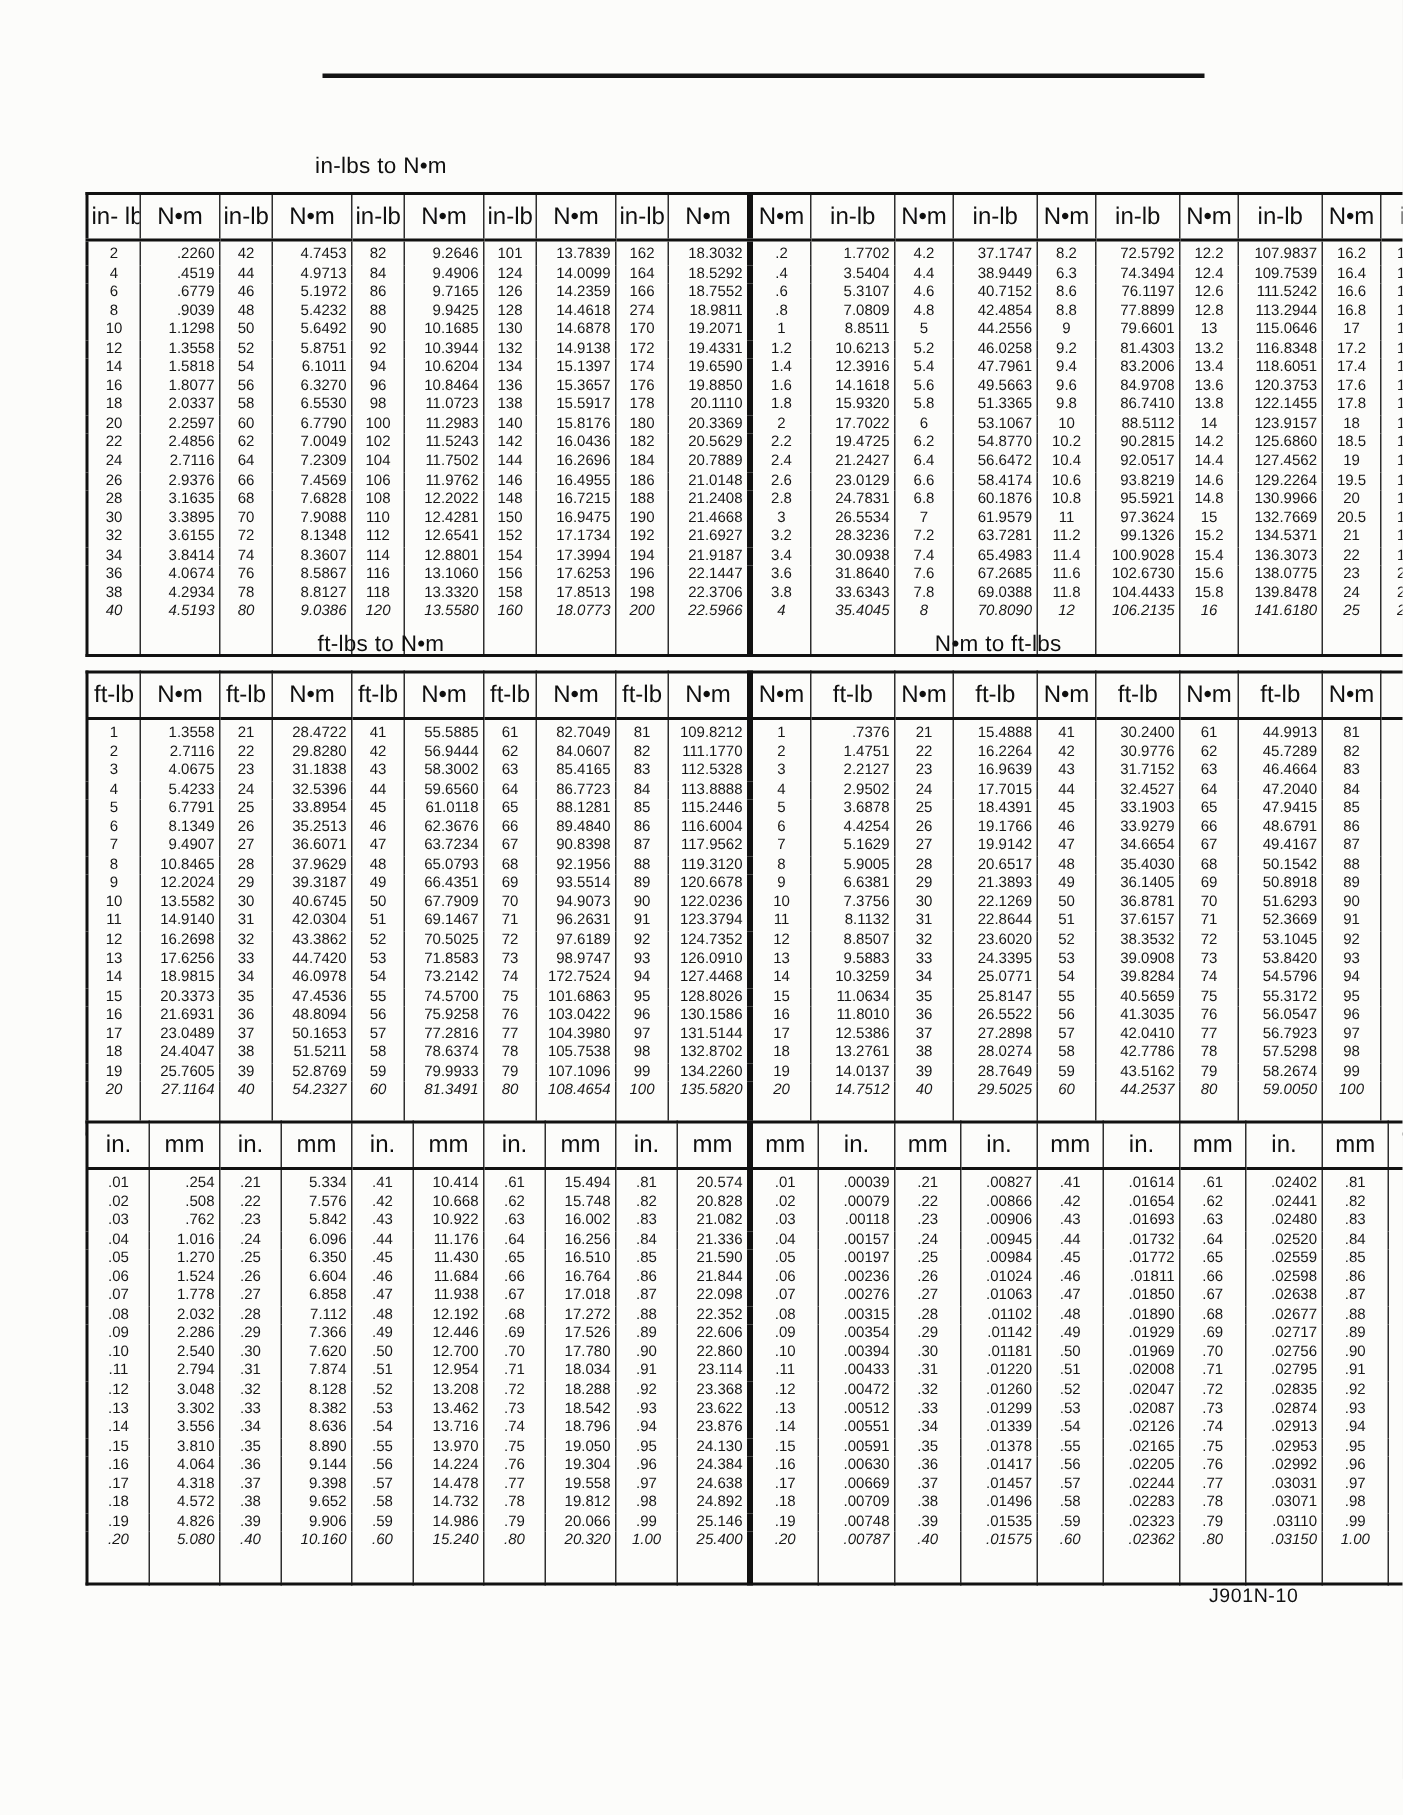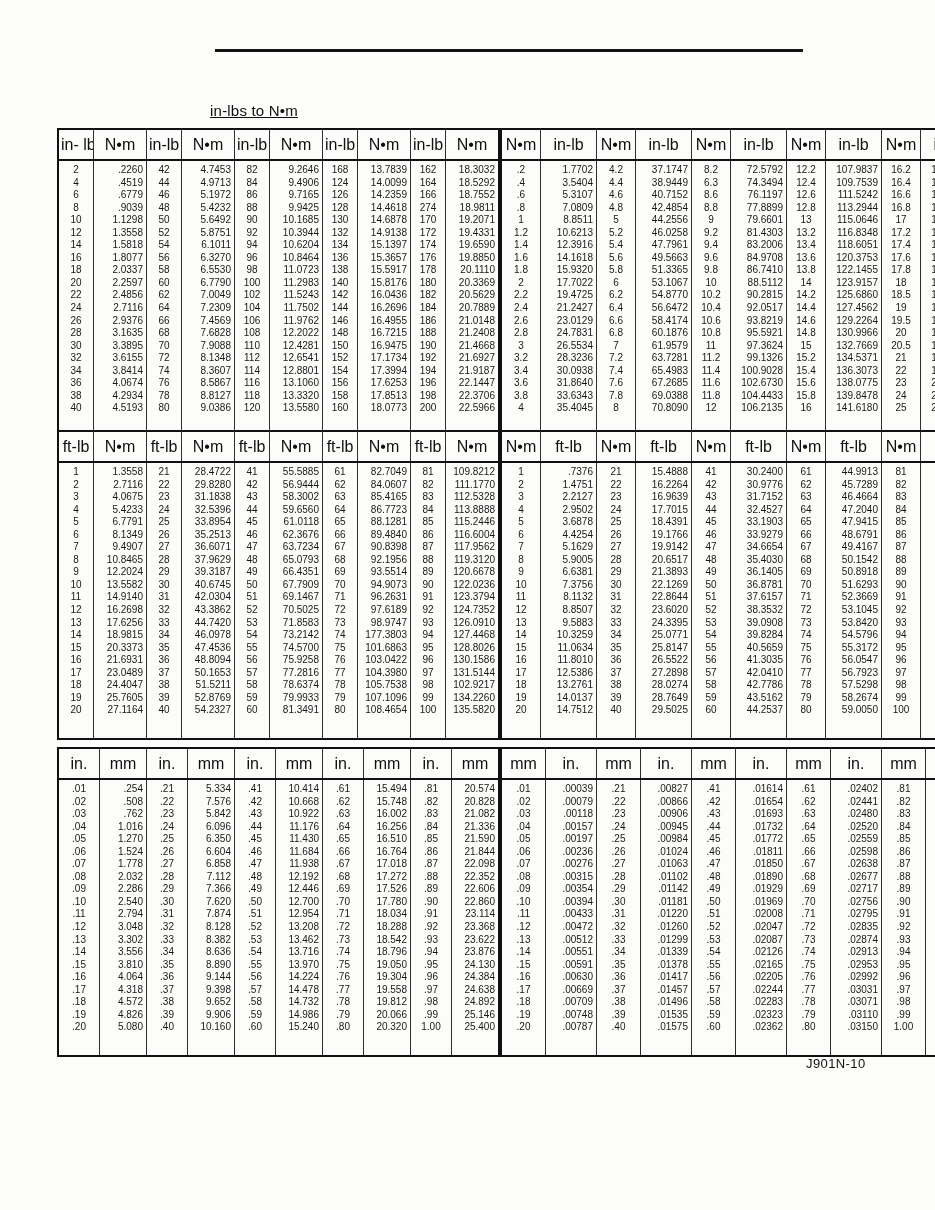--- a/index.html
+++ b/index.html
@@ -18,21 +18,21 @@
   }
   .top-rule{
     position:absolute;left:215px;top:49px;width:588px;height:3px;background:#141414;
   }
   .section{position:absolute;left:57px;width:824px;}
   .titles{display:flex;}
   .title{
     font-size:15px;letter-spacing:.2px;color:#101010;
     text-align:center;
   }
-  .title.t-left{width:394px;text-decoration:underline;}
+  .title.t-left{width:394px;}
   .title.t-right{width:429px;}
   .tables{display:flex;align-items:flex-start;margin-top:9px;}
   table.conv{
     border-collapse:collapse;
     table-layout:fixed;
     border:2px solid #111;
     background:#fcfcfa;
   }
   table.conv th, table.conv td{
     border-left:1px solid #2e2e2e;
@@ -50,21 +50,21 @@
   table.conv td{
     font-size:10px;
     line-height:12.55px;
     height:12.55px;
     padding:0 3px 0 1px;
     color:#171717;
   }
   table.conv td:nth-child(odd){text-align:center;padding:0 1px;}
   table.conv td:nth-child(even){text-align:right;}
   table.conv tbody tr:first-child td{padding-top:3px;}
-  table.conv tbody tr:last-child td{padding-bottom:21px;}
+  table.conv tbody tr:last-child td{padding-bottom:21px;font-style:italic;}
   
   .tw-l{width:394px;}
   .tw-r{width:429px;}
   .tw-l.num th:nth-child(odd){width:30px;} .tw-l.num th:nth-child(even){width:48px;}
   .tw-r.num th:nth-child(odd){width:34px;} .tw-r.num th:nth-child(even){width:51px;}
   .tw-l.mm th:nth-child(odd){width:36px;}  .tw-l.mm th:nth-child(even){width:42px;}
   .tw-r.mm th:nth-child(odd){width:39px;}  .tw-r.mm th:nth-child(even){width:46px;}
   .sec-0{top:102px;}
   .sec-1{top:421px;}
   .sec-2{top:738px;}
@@ -101,21 +101,21 @@
             </tr>
           </thead>
           <tbody>
             <tr>
               <td>2</td>
               <td>.2260</td>
               <td>42</td>
               <td>4.7453</td>
               <td>82</td>
               <td>9.2646</td>
-              <td>168</td>
+              <td>101</td>
               <td>13.7839</td>
               <td>162</td>
               <td>18.3032</td>
             </tr>
             <tr>
               <td>4</td>
               <td>.4519</td>
               <td>44</td>
               <td>4.9713</td>
               <td>84</td>
@@ -598,20 +598,24 @@
               <td>141.6180</td>
               <td>25</td>
               <td>221.2781</td>
             </tr>
           </tbody>
         </table>
     </div>
   </section>
 
   <section class="section sec-1">
+    <div class="titles">
+      <div class="title t-left">ft-lbs to N•m</div>
+      <div class="title t-right">N•m to ft-lbs</div>
+    </div>
     <div class="tables">
       <table class="conv tw-l num">
           <thead>
             <tr>
               <th>ft-lb</th>
               <th>N•m</th>
               <th>ft-lb</th>
               <th>N•m</th>
               <th>ft-lb</th>
               <th>N•m</th>
@@ -779,21 +783,21 @@
               <td>126.0910</td>
             </tr>
             <tr>
               <td>14</td>
               <td>18.9815</td>
               <td>34</td>
               <td>46.0978</td>
               <td>54</td>
               <td>73.2142</td>
               <td>74</td>
-              <td>177.3803</td>
+              <td>172.7524</td>
               <td>94</td>
               <td>127.4468</td>
             </tr>
             <tr>
               <td>15</td>
               <td>20.3373</td>
               <td>35</td>
               <td>47.4536</td>
               <td>55</td>
               <td>74.5700</td>
@@ -829,21 +833,21 @@
             <tr>
               <td>18</td>
               <td>24.4047</td>
               <td>38</td>
               <td>51.5211</td>
               <td>58</td>
               <td>78.6374</td>
               <td>78</td>
               <td>105.7538</td>
               <td>98</td>
-              <td>102.9217</td>
+              <td>132.8702</td>
             </tr>
             <tr>
               <td>19</td>
               <td>25.7605</td>
               <td>39</td>
               <td>52.8769</td>
               <td>59</td>
               <td>79.9933</td>
               <td>79</td>
               <td>107.1096</td>

